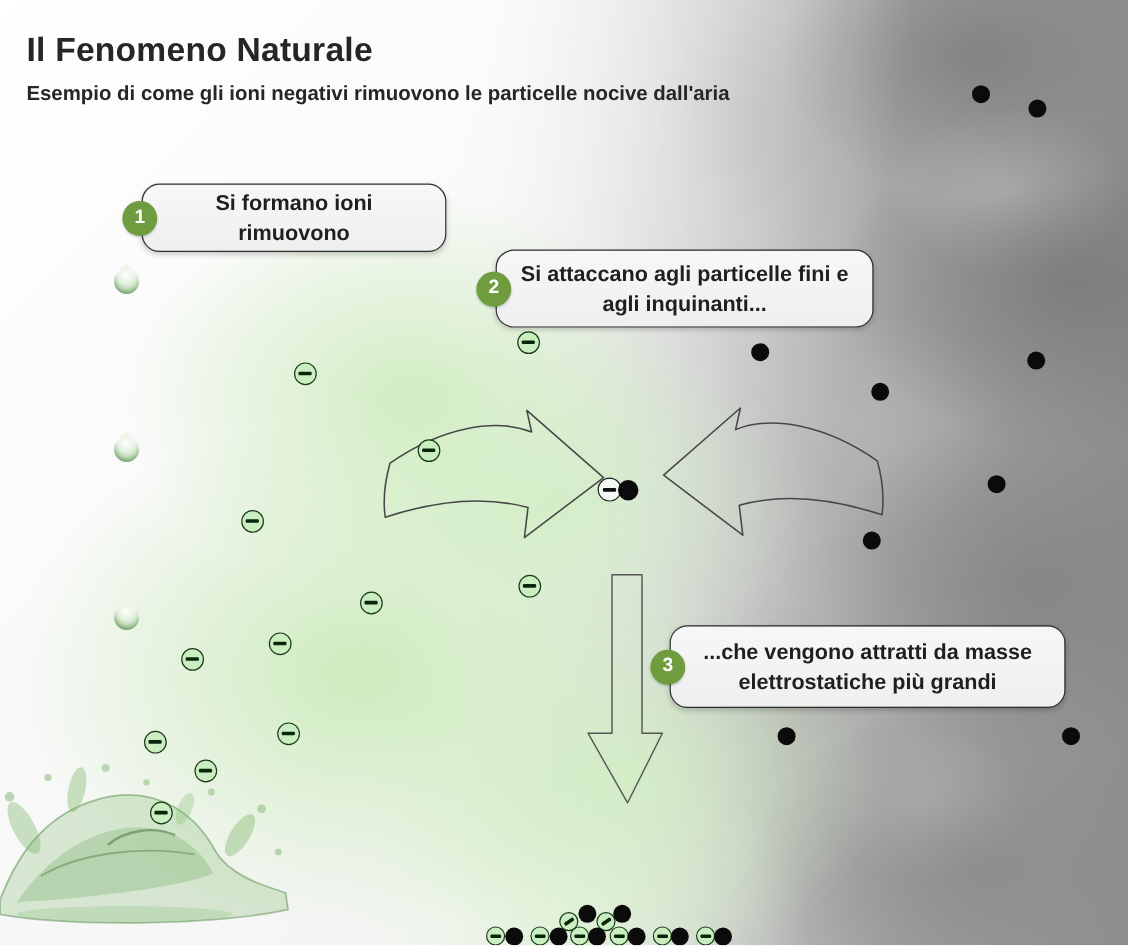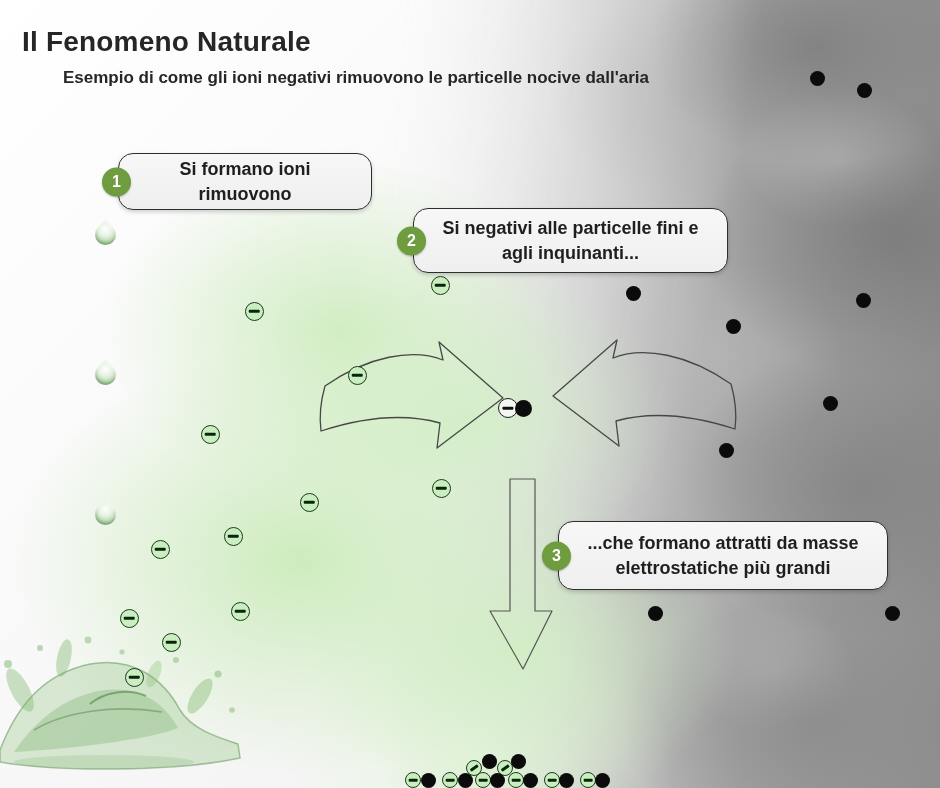--- a/index.html
+++ b/index.html
@@ -29,21 +29,21 @@
     position:absolute;inset:0;pointer-events:none;
     background-image:
       radial-gradient(ellipse 330px 240px at 340px 330px, rgba(206,236,190,.92), transparent 72%),
       radial-gradient(ellipse 400px 300px at 300px 560px, rgba(203,235,186,.95), transparent 72%),
       radial-gradient(ellipse 300px 220px at 520px 650px, rgba(210,240,196,.85), transparent 72%),
       radial-gradient(ellipse 280px 210px at 470px 420px, rgba(210,240,198,.8), transparent 72%),
       radial-gradient(ellipse 260px 170px at 480px 760px, rgba(228,246,218,.8), transparent 75%);
   }
   
   .title{position:absolute;left:22px;top:26px;font-size:28px;font-weight:700;color:var(--text,#262626);letter-spacing:.2px;}
-  .subtitle{position:absolute;left:22px;top:68px;font-size:17px;font-weight:700;color:var(--text,#262626);margin-left:41px;}
+  .subtitle{position:absolute;left:22px;top:68px;font-size:17px;font-weight:700;color:var(--text,#262626);}
   
   .callout{
     position:absolute;background:linear-gradient(to bottom,#f7f7f7,var(--callout-bg,#efefef));
     border:1.6px solid var(--callout-border,#2e2e2e);border-radius:15px;
     display:flex;align-items:center;justify-content:center;text-align:center;
     font-size:18px;font-weight:700;color:#1f1f1f;line-height:1.35;
     box-shadow:0 2px 4px rgba(0,0,0,.18);padding:4px 12px;box-sizing:border-box;
   }
   .badge{
     position:absolute;left:-17px;top:50%;transform:translateY(-50%);
@@ -115,26 +115,26 @@
     <path d="M21,1 H46 V133 H63 L34,191 L1,133 H21 Z" fill="none" stroke="#555" stroke-width="1.2" stroke-linejoin="round"></path>
   </svg>
 
   <div class="callout c1">
     <span class="badge">1</span>
     <span>Si formano ioni rimuovono</span>
   </div>
 
   <div class="callout c2">
     <span class="badge">2</span>
-    <span>Si negativi alle particelle fini e agli inquinanti...</span>
+    <span>Si attaccano agli particelle fini e agli inquinanti...</span>
   </div>
 
   <div class="callout c3">
     <span class="badge">3</span>
-    <span>...che formano attratti da masse elettrostatiche più grandi</span>
+    <span>...che vengono attratti da masse elettrostatiche più grandi</span>
   </div>
 
   <div id="scene-layer">
       <div class="ion" style="left: 430.5px; top: 275.5px; width: 19px; height: 19px;">
         <span class="minus"></span>
       </div>
       <div class="ion" style="left: 244.5px; top: 301.5px; width: 19px; height: 19px;">
         <span class="minus"></span>
       </div>
       <div class="ion" style="left: 347.5px; top: 365.5px; width: 19px; height: 19px;">

